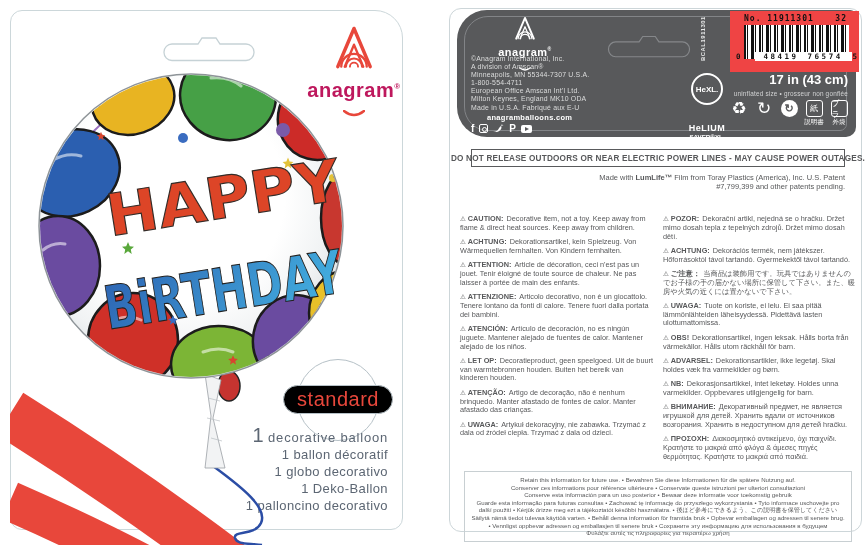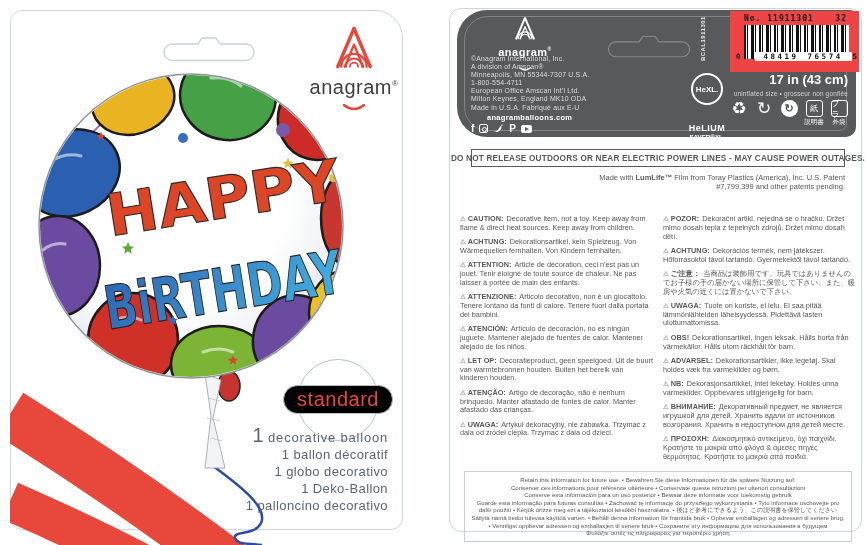--- a/index.html
+++ b/index.html
@@ -6,21 +6,21 @@
   .stage{position:relative;width:866px;height:545px;background:#fff;overflow:hidden;
          font-family:"Liberation Sans",sans-serif;color:#57585a;}
   .stage *{box-sizing:border-box;}
 
   
   .front-card{position:absolute;left:10px;top:10px;width:393px;height:520px;
     border:1px solid #ccd7da;border-radius:12px 28px 12px 12px;background:#fff;z-index:1;}
   .hang-slot{position:absolute;}
   .slot-front{left:152px;top:22px;}
   .front-logo{position:absolute;left:292px;top:14px;width:102px;text-align:center;}
-  .logo-word{font-size:20px;font-weight:400;letter-spacing:.5px;color:#404040;line-height:22px;}
+  .logo-word{font-size:20px;font-weight:700;letter-spacing:.5px;color:#be185d;line-height:28px;}
   .logo-word sup{font-size:8px;}
   .swoosh{position:absolute;left:-1px;top:318px;}
   .badge-circle{position:absolute;left:286px;top:348px;width:82px;height:82px;
     border:1.2px solid #b6c1c7;border-radius:50%;}
   .badge-pill{position:absolute;left:272px;top:374px;width:110px;height:29px;background:#000000;
     border:1.5px solid #b6c1c7;border-radius:15px;display:flex;align-items:center;justify-content:center;
     font-size:20px;color:#e8473b;letter-spacing:.5px;}
   .contents-list{position:absolute;right:14px;top:416px;text-align:right;color:#5c6673;}
   .c-row{line-height:17px;font-size:13px;letter-spacing:.4px;}
   .c-row .qty{margin-right:4px;}
@@ -323,21 +323,21 @@
         <div class="warn-item"><span class="wtri">⚠</span><b>UWAGA:</b><span>Artykuł dekoracyjny, nie zabawka. Trzymać z dala od źródeł ciepła. Trzymać z dala od dzieci.</span></div>
       </div>
       <div class="warn-col">
         <div class="warn-item"><span class="wtri">⚠</span><b>POZOR:</b><span>Dekorační artikl, nejedná se o hračku. Držet mimo dosah tepla z tepelných zdrojů. Držet mimo dosah dětí.</span></div>
         <div class="warn-item"><span class="wtri">⚠</span><b>ACHTUNG:</b><span>Dekorációs termék, nem játékszer. Hőforrásoktól távol tartandó. Gyermekektől távol tartandó.</span></div>
         <div class="warn-item"><span class="wtri">⚠</span><b>ご注意：</b><span>当商品は装飾用です。玩具ではありませんのでお子様の手の届かない場所に保管して下さい。また、暖房や火気の近くには置かないで下さい。</span></div>
         <div class="warn-item"><span class="wtri">⚠</span><b>UWAGA:</b><span>Tuote on koriste, ei lelu. Ei saa pitää lämmönlähteiden läheisyydessä. Pidettävä lasten ulottumattomissa.</span></div>
         <div class="warn-item"><span class="wtri">⚠</span><b>OBS!</b><span>Dekorationsartikel, ingen leksak. Hålls borta från värmekällor. Hålls utom räckhåll för barn.</span></div>
         <div class="warn-item"><span class="wtri">⚠</span><b>ADVARSEL:</b><span>Dekorationsartikler, ikke legetøj. Skal holdes væk fra varmekilder og børn.</span></div>
         <div class="warn-item"><span class="wtri">⚠</span><b>NB:</b><span>Dekorasjonsartikkel, intet leketøy. Holdes unna varmekilder. Oppbevares utilgjengelig for barn.</span></div>
-        <div class="warn-item"><span class="wtri">⚠</span><b>ВНИМАНИЕ:</b><span>Декоративный предмет, не является игрушкой для детей. Хранить вдали от источников возгорания. Хранить в недоступном для детей месте.</span></div>
+        <div class="warn-item"><span class="wtri">⚠</span><b>ВНИМАНИЕ:</b><span>Декоративный предмет, не является игрушкой для детей. Хранить вдали от источников возгорания. Хранить в недоступном для детей hračku.</span></div>
         <div class="warn-item"><span class="wtri">⚠</span><b>ΠΡΟΣΟΧΗ:</b><span>Διακοσμητικό αντικείμενο, όχι παιχνίδι. Κρατήστε το μακριά από φλόγα &amp; άμεσες πηγές θερμότητας. Κρατήστε το μακριά από παιδιά.</span></div>
       </div>
     </div>
 
     <div class="retain-box">
       <div>Retain this information for future use. • Bewahren Sie diese Informationen für die spätere Nutzung auf.</div>
       <div>Conserver ces informations pour référence ultérieure • Conservate queste istruzioni per ulteriori consultazioni</div>
       <div>Conserve esta información para un uso posterior • Bewaar deze informatie voor toekomstig gebruik</div>
       <div>Guarde esta informação para futuras consultas • Zachować tę informację do przyszłego wykorzystania • Tyto informace uschovejte pro další použití • Kérjük őrizze meg ezt a tájékoztatót későbbi használatra. • 後ほど参考にできるよう、この説明書を保管してください</div>
       <div>Säilytä nämä tiedot tulevaa käyttöä varten. • Behåll denna information för framtida bruk • Opbevar emballagen og adressen til senere brug. • Vennligst oppbevar adressen og emballasjen til senere bruk • Сохраните эту информацию для использования в будущем</div>

